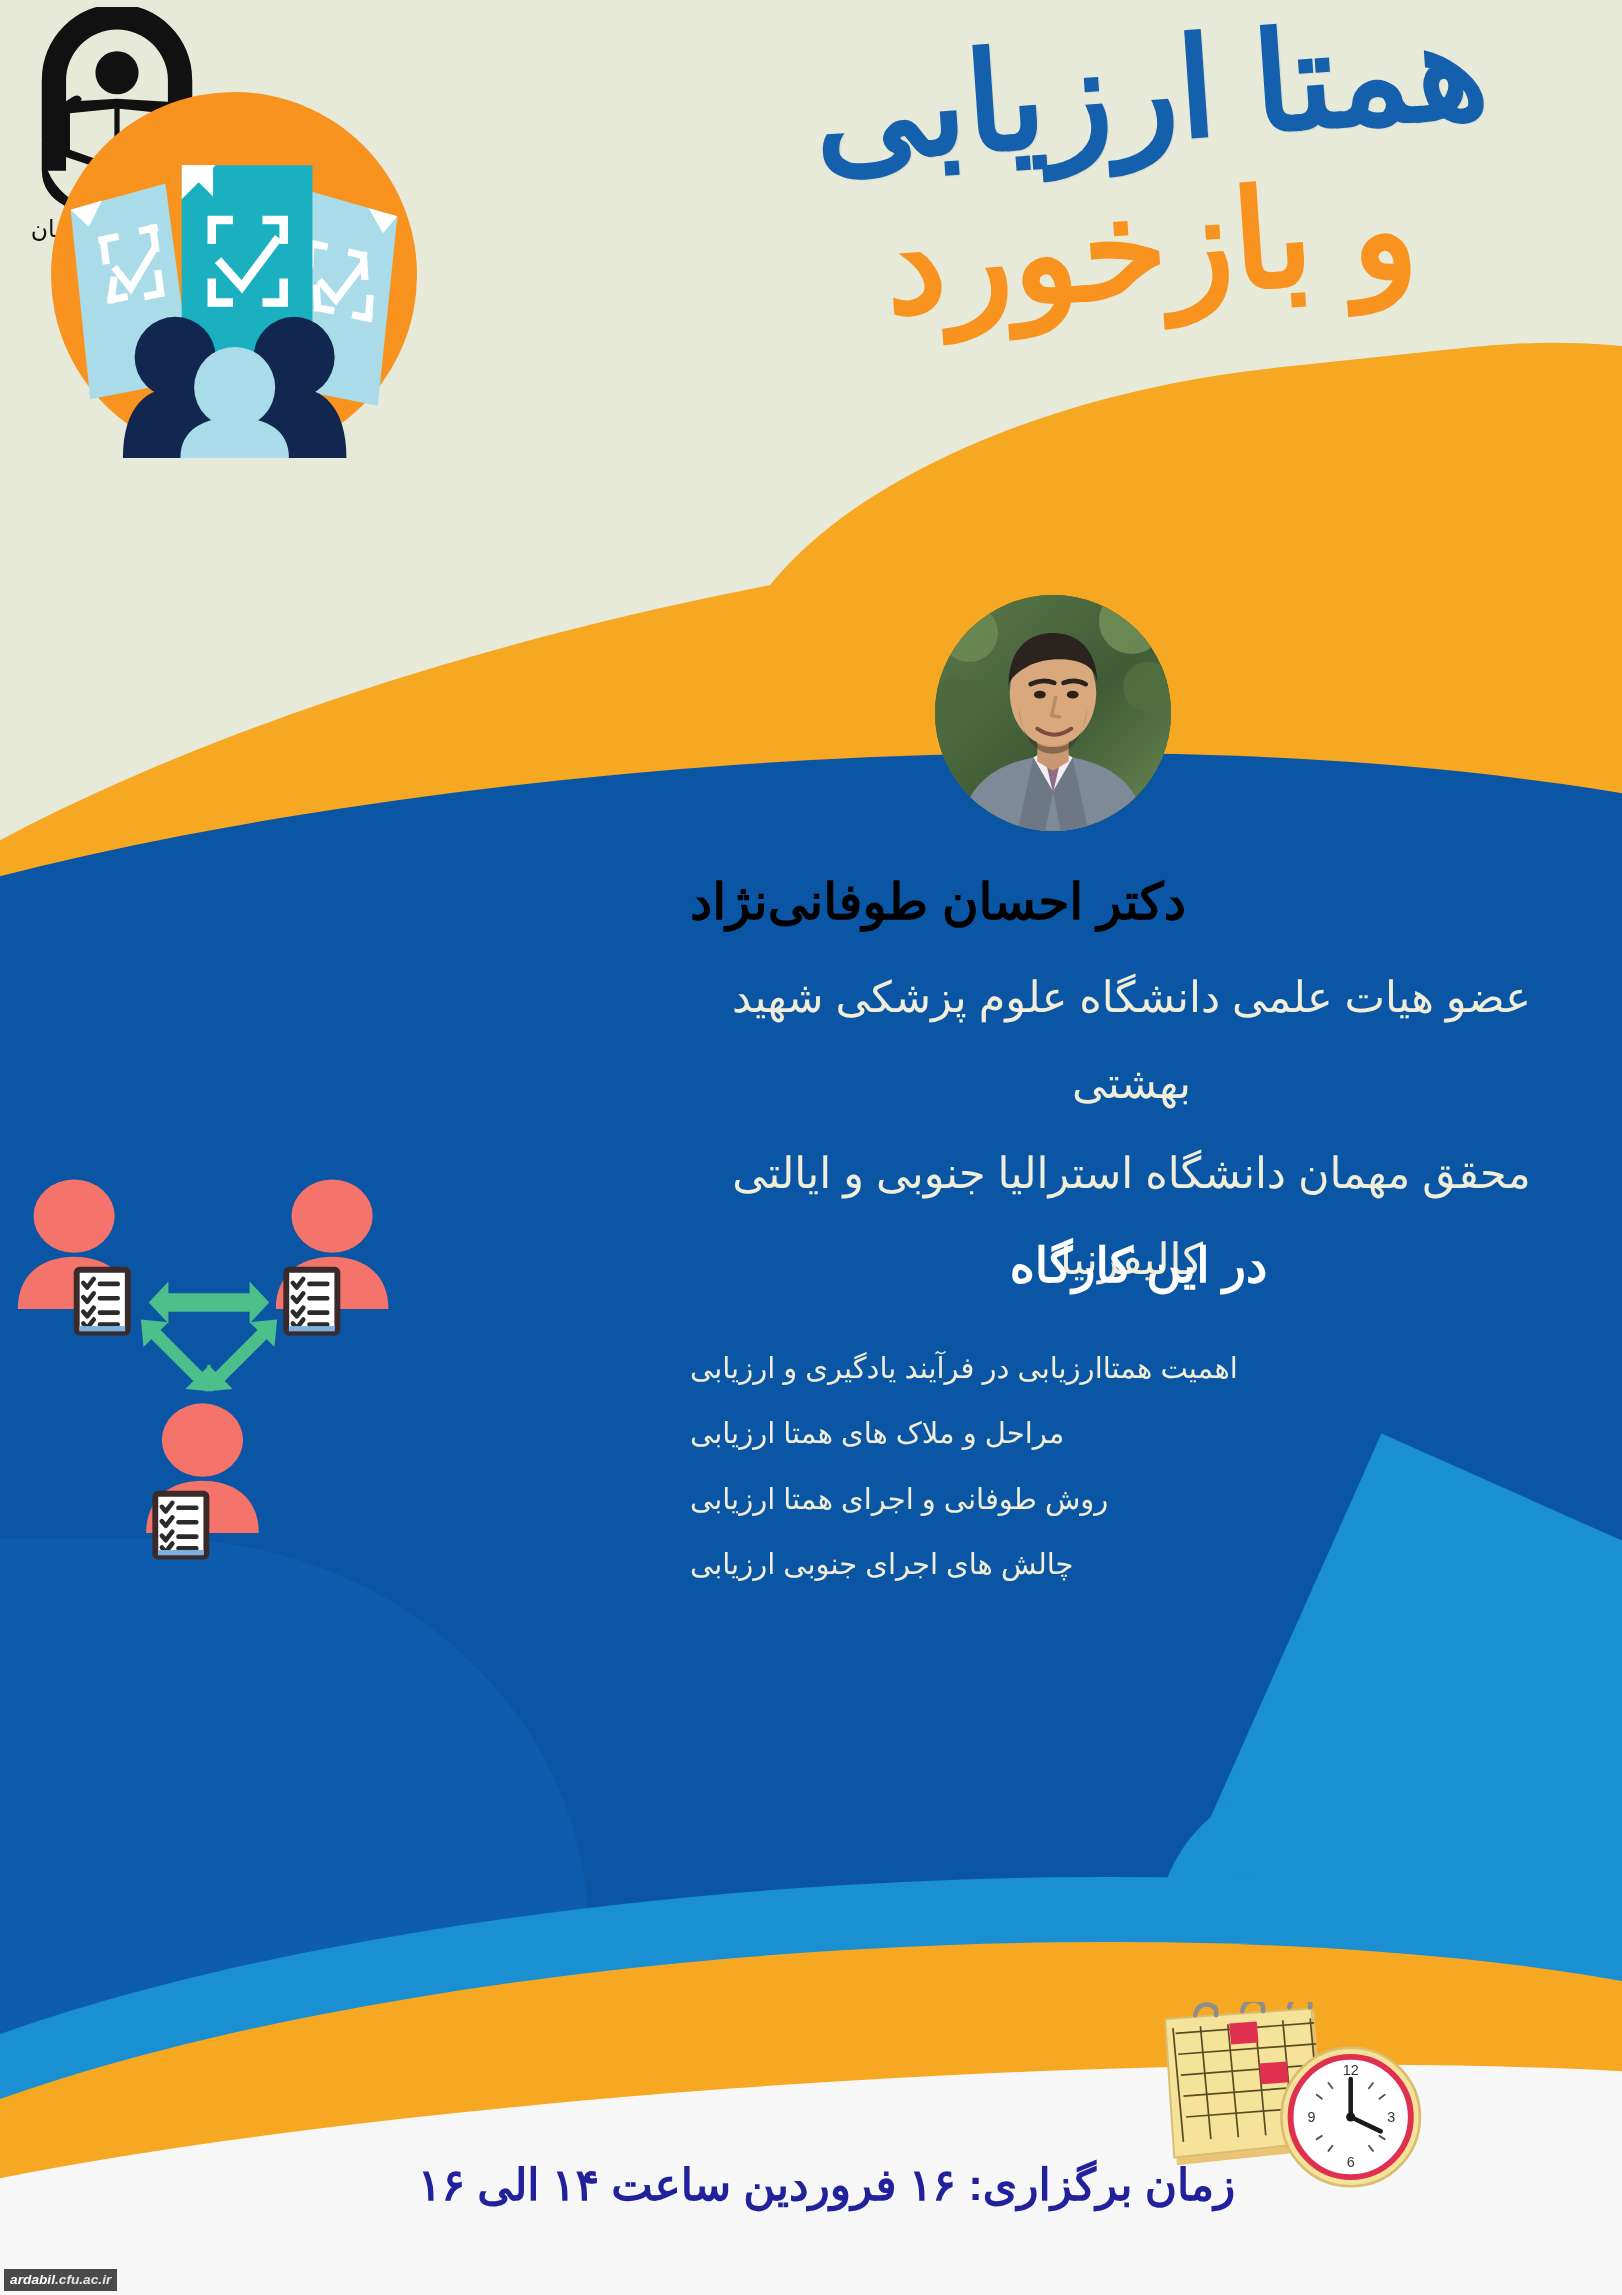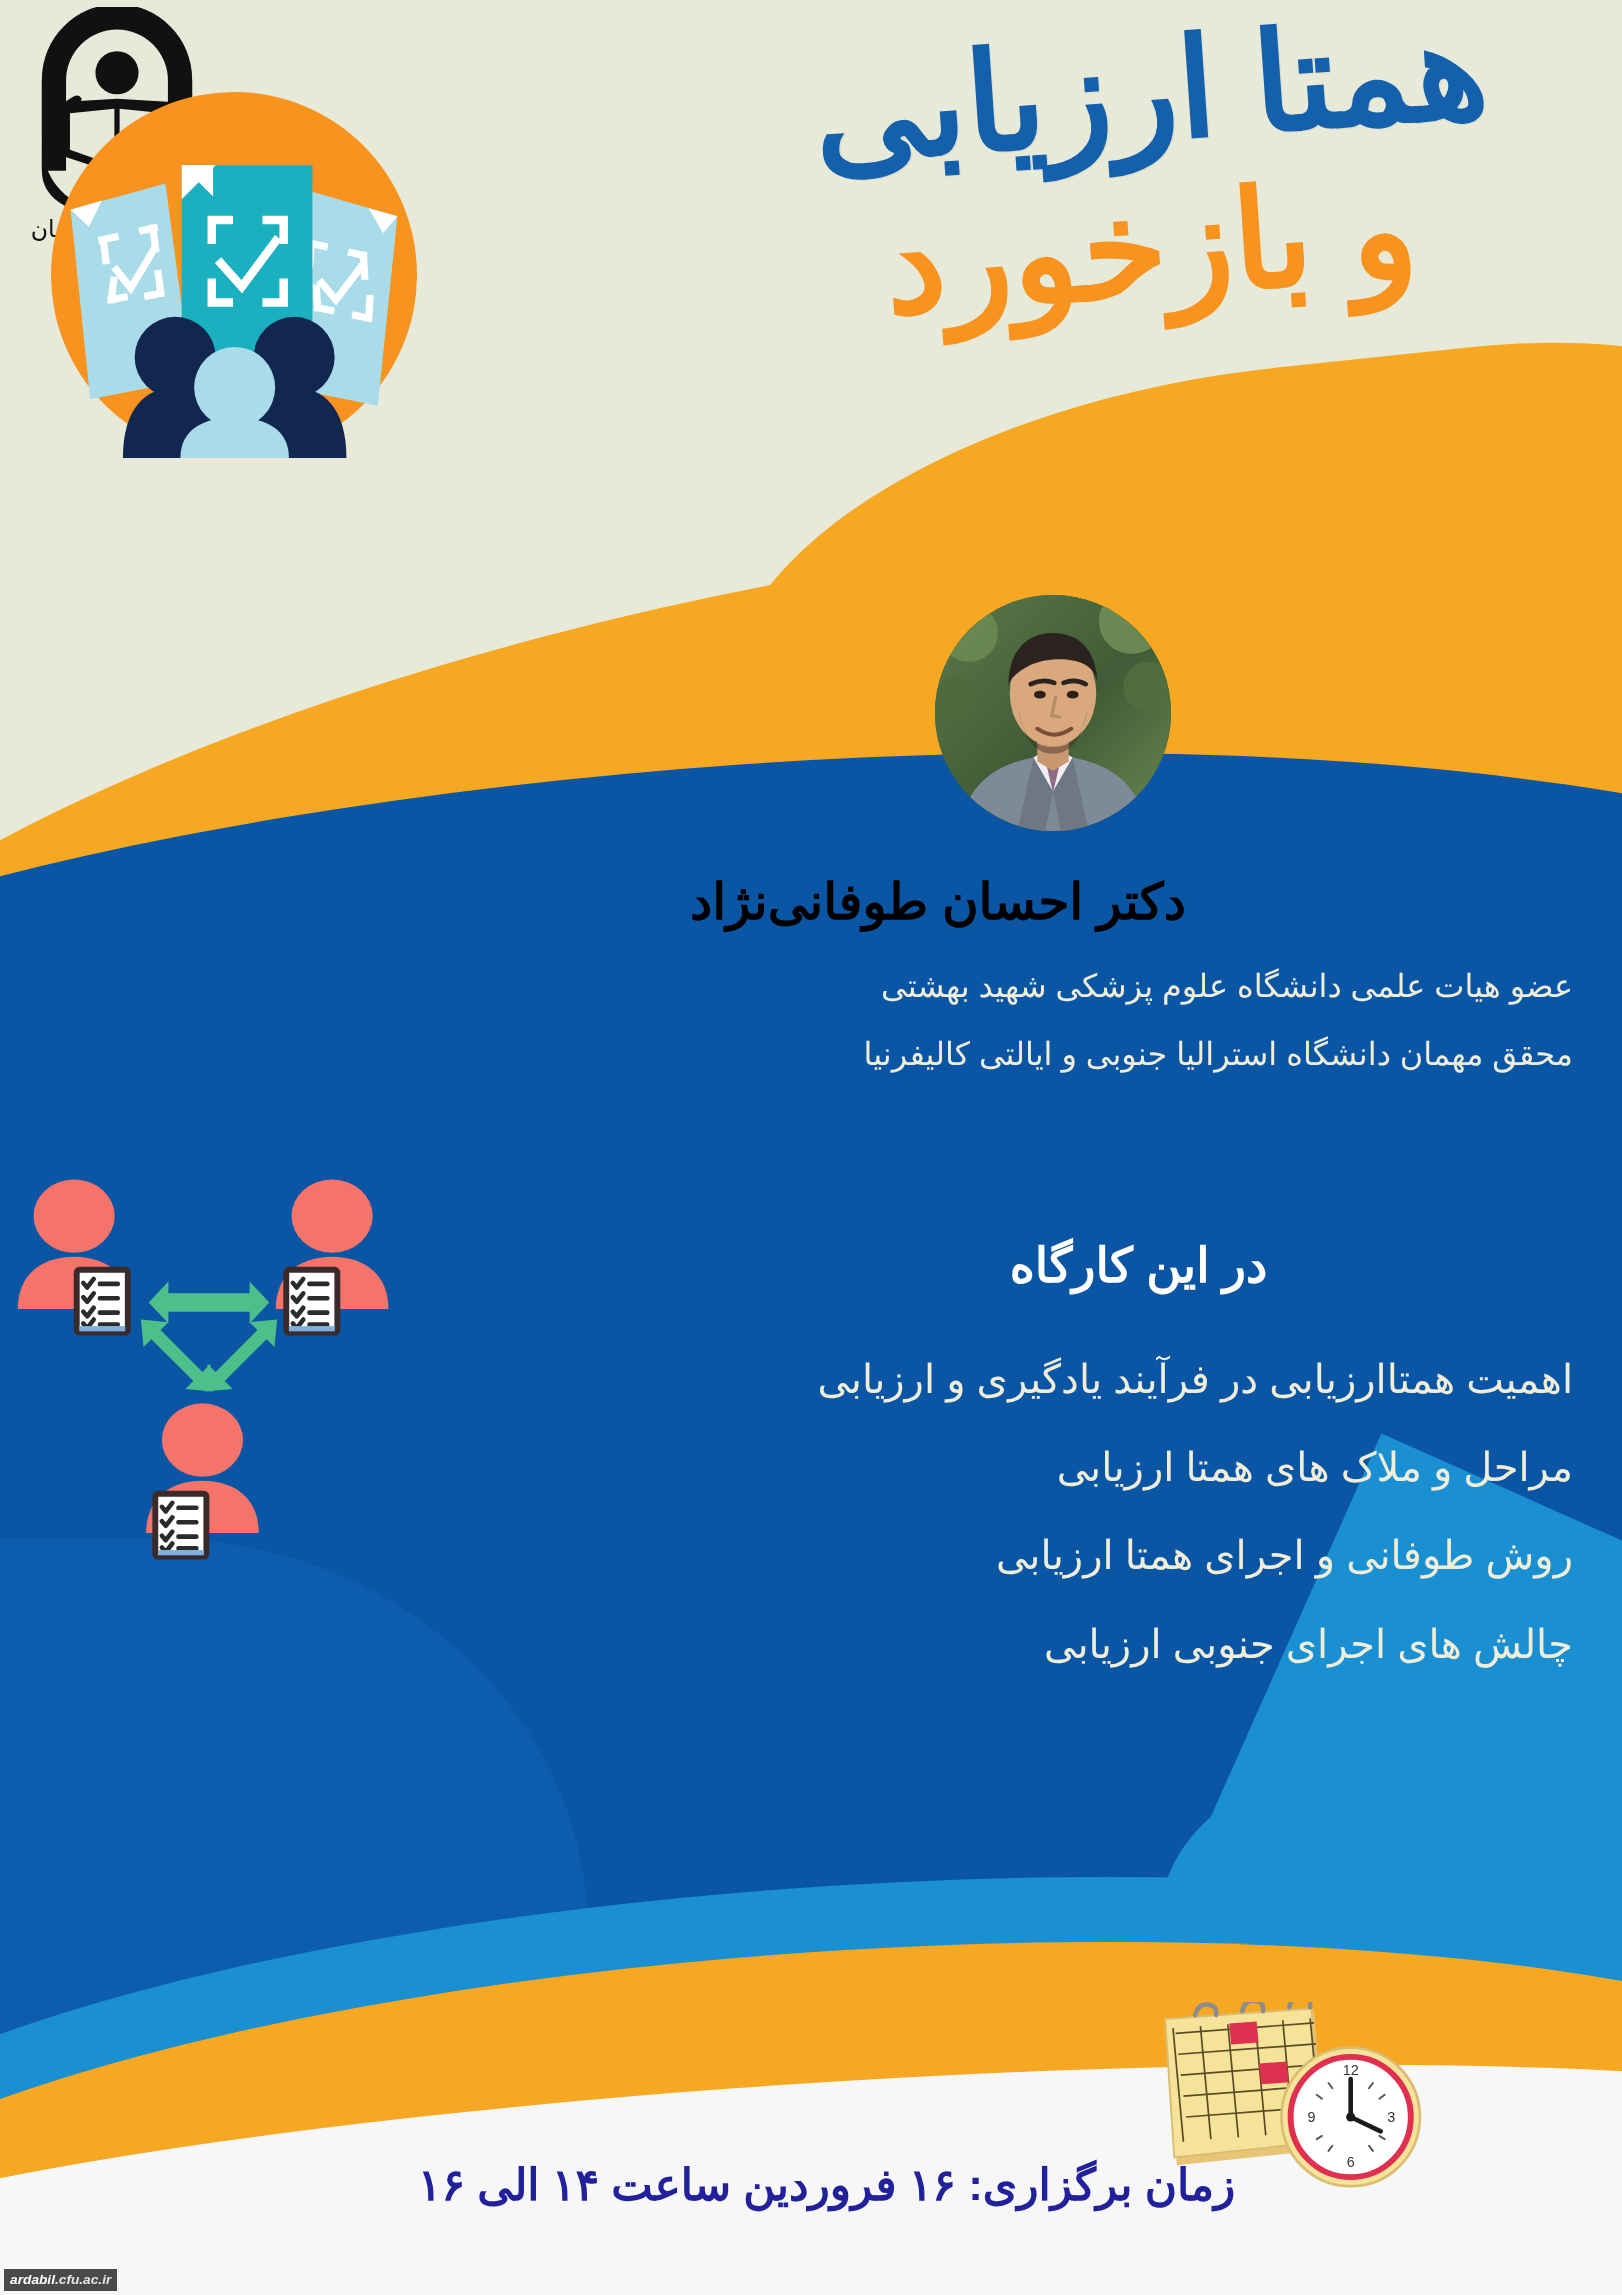--- a/index.html
+++ b/index.html
@@ -136,35 +136,35 @@
 
   
   .speaker-name{
     position:absolute;right:49px;top:870px;width:883px;
     text-align:left;color:#000000;
     font-size:50px;font-weight:bold;line-height:1.3;
     direction:rtl;
   }
   .speaker-lines{
     position:absolute;right:49px;top:952px;width:883px;
-    color:#f0eed8;
-    font-size:32px;line-height:2.0;direction:rtl;
+    text-align:center;color:#f0eed8;
+    font-size:43px;line-height:2.0;direction:rtl;
   }
   .speaker-lines div{padding:2px 0;}
 
   
   .section-head{
     position:absolute;right:42px;top:1237px;width:883px;
     text-align:center;color:#ffffff;
     font-size:48px;font-weight:bold;direction:rtl;
   }
   .bullets{
     position:absolute;right:49px;top:1335px;width:883px;
-    text-align:right;color:#f0eed8;
-    font-size:40px;line-height:2.08;direction:rtl;
+    text-align:left;color:#f0eed8;
+    font-size:29px;line-height:2.08;direction:rtl;
   }
   .bullets div{padding:2.6px 0;}
 
   
   .peer{position:absolute;left:6.5px;top:1165px;width:406px;height:406px;}
   .peer svg{width:100%;height:100%;}
 
   
   .calclock{position:absolute;left:1158px;top:2002px;width:275px;height:196px;text-decoration:underline;}
   .calclock svg{width:100%;height:100%;}

